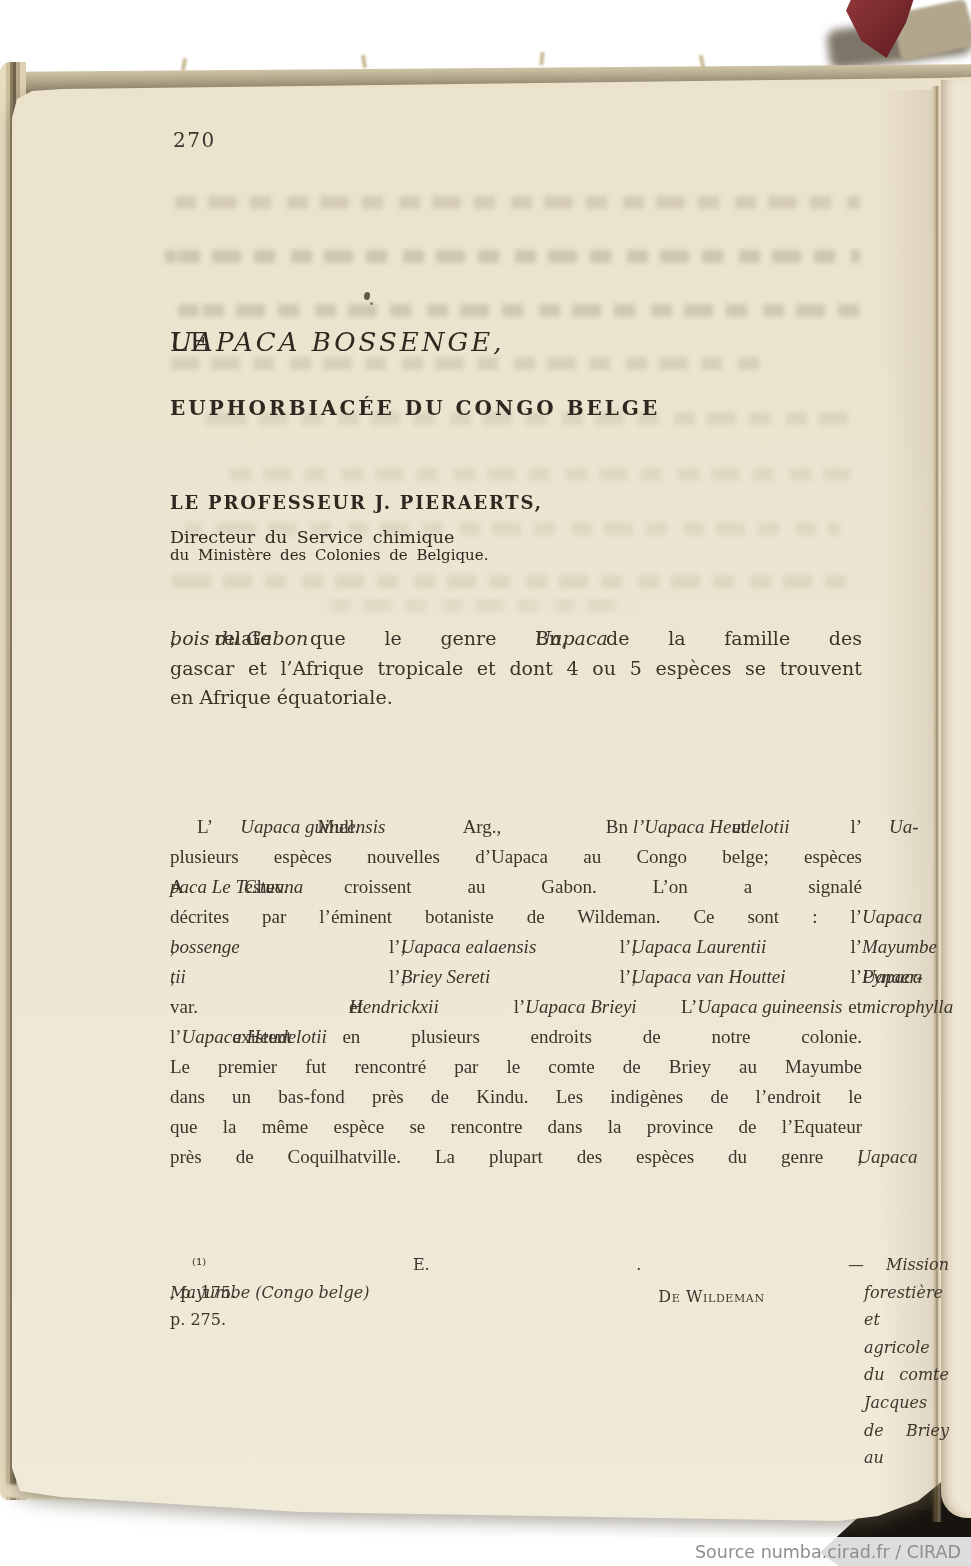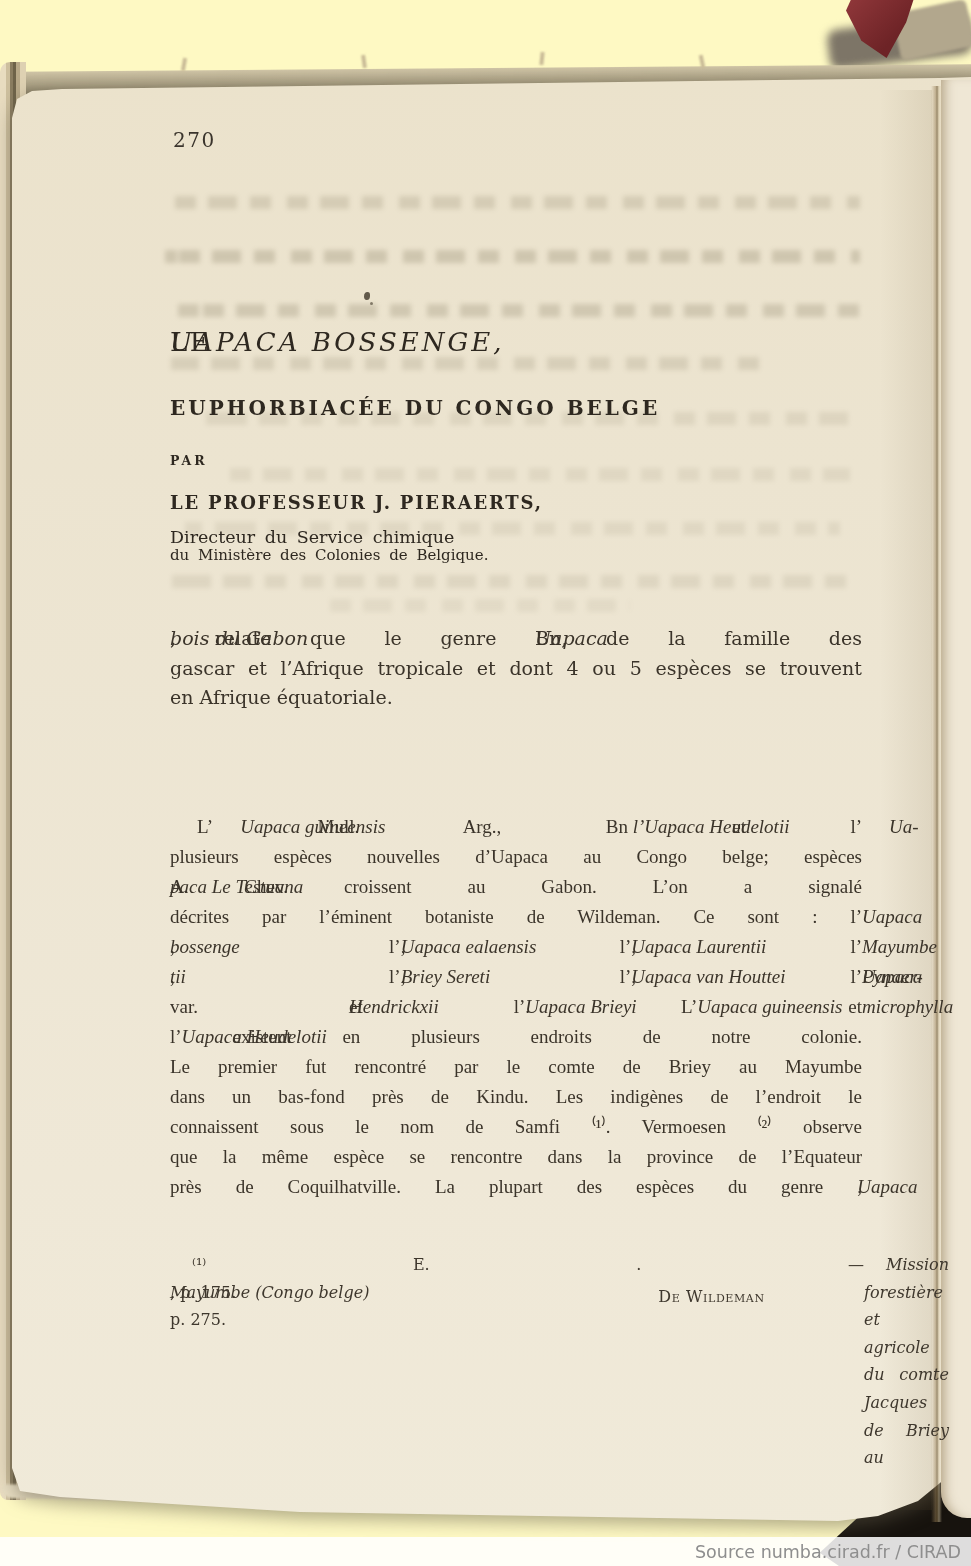--- a/index.html
+++ b/index.html
@@ -1,17 +1,17 @@
 <!DOCTYPE html>
 <html><head>
 <meta charset="utf-8">
 <style>
   html,body{margin:0;padding:0;background:#e8e8ea;}
   .photo{position:relative;width:971px;height:1566px;overflow:hidden;
-         background:#fef9c3;font-family:"DejaVu Serif","Liberation Serif",serif;}
+         background:#ffffff;font-family:"DejaVu Serif","Liberation Serif",serif;}
   .photo *{position:absolute;box-sizing:border-box;}
 
   
   .cover-black-br{left:810px;top:1400px;width:161px;height:166px;background:#17130e;
       clip-path:polygon(100% 8%,100% 100%,18% 100%,6% 92%);}
   .cover-black-smudge{left:826px;top:1446px;width:60px;height:60px;background:#241c14;
       border-radius:50%;filter:blur(7px);}
   .cover-fuzz-tr{left:828px;top:22px;width:143px;height:40px;background:#7d7567;
       transform:rotate(-7deg);border-radius:10px;filter:blur(4px);}
   .cover-band-tr{left:896px;top:6px;width:75px;height:48px;background:#b2a78d;
@@ -120,42 +120,40 @@
 
   <div class="content">
     <div class="pagenum">270</div>
 
     <div class="blk title">
         <span>LE </span>
         <i>UAPACA BOSSENGE,</i>
       </div>
 
     <div class="blk subtitle">EUPHORBIACÉE DU CONGO BELGE</div>
-    <div class="blk par-label">PAR</div>
     <div class="blk author">LE PROFESSEUR J. PIERAERTS,</div>
     <div class="blk role1">Directeur du Service chimique</div>
     <div class="blk role2">du Ministère des Colonies de Belgique.</div>
 
     <div class="para para1">
         <div class="line j"><i>bois du Gabon</i>, relate que le genre <i>Uapaca</i> Bn, de la famille des</div>
         <div class="line j">gascar et l’Afrique tropicale et dont 4 ou 5 espèces se trouvent</div>
         <div class="line">en Afrique équatoriale.</div>
       </div>
     <div class="para para2">
         <div class="line j ind">L’<i>Uapaca guineensis</i> Mull. Arg., <i>l’Uapaca Heudelotii</i> Bn et l’<i>Ua-</i></div>
         <div class="line j">plusieurs espèces nouvelles d’Uapaca au Congo belge; espèces</div>
         <div class="line j"><i>paca Le Testuana</i> A. Chev. croissent au Gabon. L’on a signalé</div>
         <div class="line j">décrites par l’éminent botaniste de Wildeman. Ce sont : l’<i>Uapaca</i></div>
         <div class="line j"><i>bossenge</i>, l’<i>Uapaca ealaensis</i>, l’<i>Uapaca Laurentii</i>, l’<i>Mayumbe Pynaer-</i></div>
         <div class="line j"><i>tii</i>, l’<i>Briey Sereti</i>, l’<i>Uapaca van Houttei</i>, l’<i>Uapaca microphylla</i></div>
         <div class="line j">var. <i>Hendrickxii</i> et l’<i>Uapaca Brieyi</i>. L’<i>Uapaca guineensis</i> et</div>
         <div class="line j">l’<i>Uapaca Heudelotii</i> existent en plusieurs endroits de notre colonie.</div>
         <div class="line j">Le premier fut rencontré par le comte de Briey au Mayumbe</div>
         <div class="line j">dans un bas-fond près de Kindu. Les indigènes de l’endroit le</div>
-        <div class="line j">connaissent sous le nom de Samfi ⁽¹⁾. Vermoesen ⁽²⁾ observe</div>
         <div class="line j">que la même espèce se rencontre dans la province de l’Equateur</div>
         <div class="line j">près de Coquilhatville. La plupart des espèces du genre <i>Uapaca</i>,</div>
       </div>
 
     <div class="fns">
       <div class="fn">
           <div class="line j ind">⁽¹⁾ E. <span class="sc">De Wildeman</span>. — <i>Mission forestière et agricole du comte Jacques de Briey au</i></div>
           <div class="line"><i>Mayumbe (Congo belge)</i>, p. 175.</div>
         </div>
       <div class="fn">

